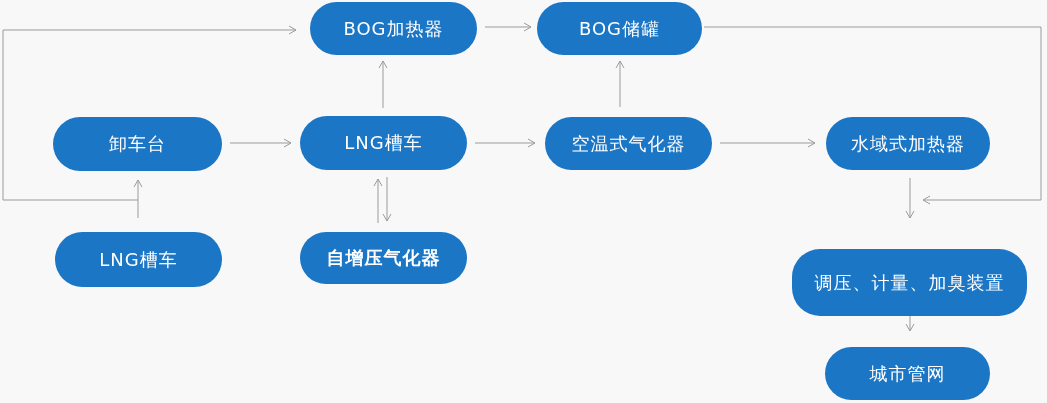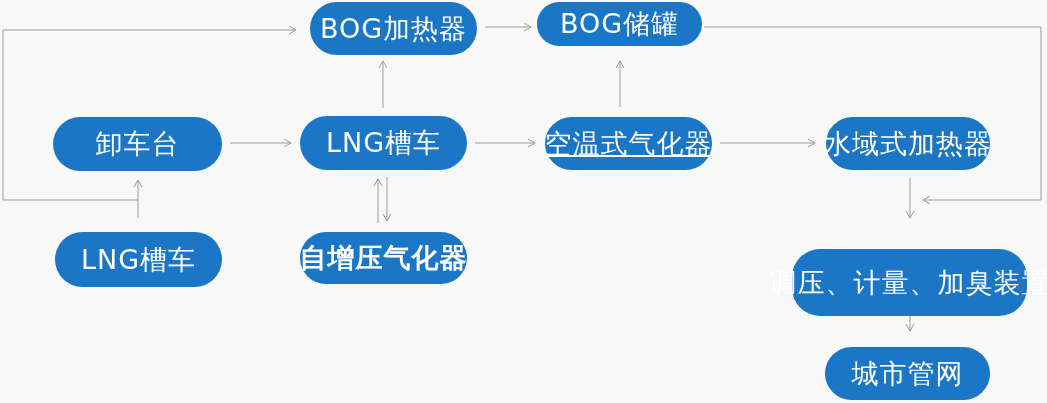--- a/index.html
+++ b/index.html
@@ -28,21 +28,21 @@
     fill: none;
   }
   .node {
     position: absolute;
     background: var(--node-fill, #1b76c6);
     color: var(--node-text, #ffffff);
     border-radius: 28px;
     display: flex;
     align-items: center;
     justify-content: center;
-    font-size: 27px;
+    font-size: 18px;
     letter-spacing: 1px;
     white-space: nowrap;
     box-sizing: border-box;
   }
 </style>
 </head>
 <body>
 
 <div class="canvas">
 
@@ -65,33 +65,33 @@
     <line x1="910" y1="178" x2="910" y2="218" marker-end="url(#arw)"></line>
     <line x1="378" y1="223" x2="378" y2="179" marker-end="url(#arw)"></line>
     <line x1="387" y1="177" x2="387" y2="221" marker-end="url(#arw)"></line>
     <line x1="910" y1="295" x2="910" y2="331" marker-end="url(#arw)"></line>
   </svg>
 
   <div class="node" style="left:310px; top:2px;   width:167px; height:53px;">
     <span>BOG加热器</span>
   </div>
 
-  <div class="node" style="left:537px; top:2px;   width:165px; height:44px;">
+  <div class="node" style="left:537px; top:2px;   width:165px; height:53px;">
     <span>BOG储罐</span>
   </div>
 
   <div class="node" style="left:53px;  top:117px; width:169px; height:54px;">
     <span>卸车台</span>
   </div>
 
   <div class="node" style="left:300px; top:116px; width:167px; height:54px;">
     <span>LNG槽车</span>
   </div>
 
-  <div class="node" style="left:545px; top:117px; width:167px; height:53px;text-decoration:underline;">
+  <div class="node" style="left:545px; top:117px; width:167px; height:53px;">
     <span>空温式气化器</span>
   </div>
 
   <div class="node" style="left:55px;  top:232px; width:167px; height:55px;">
     <span>LNG槽车</span>
   </div>
 
   <div class="node" style="left:826px; top:117px; width:164px; height:53px;">
     <span>水域式加热器</span>
   </div>

